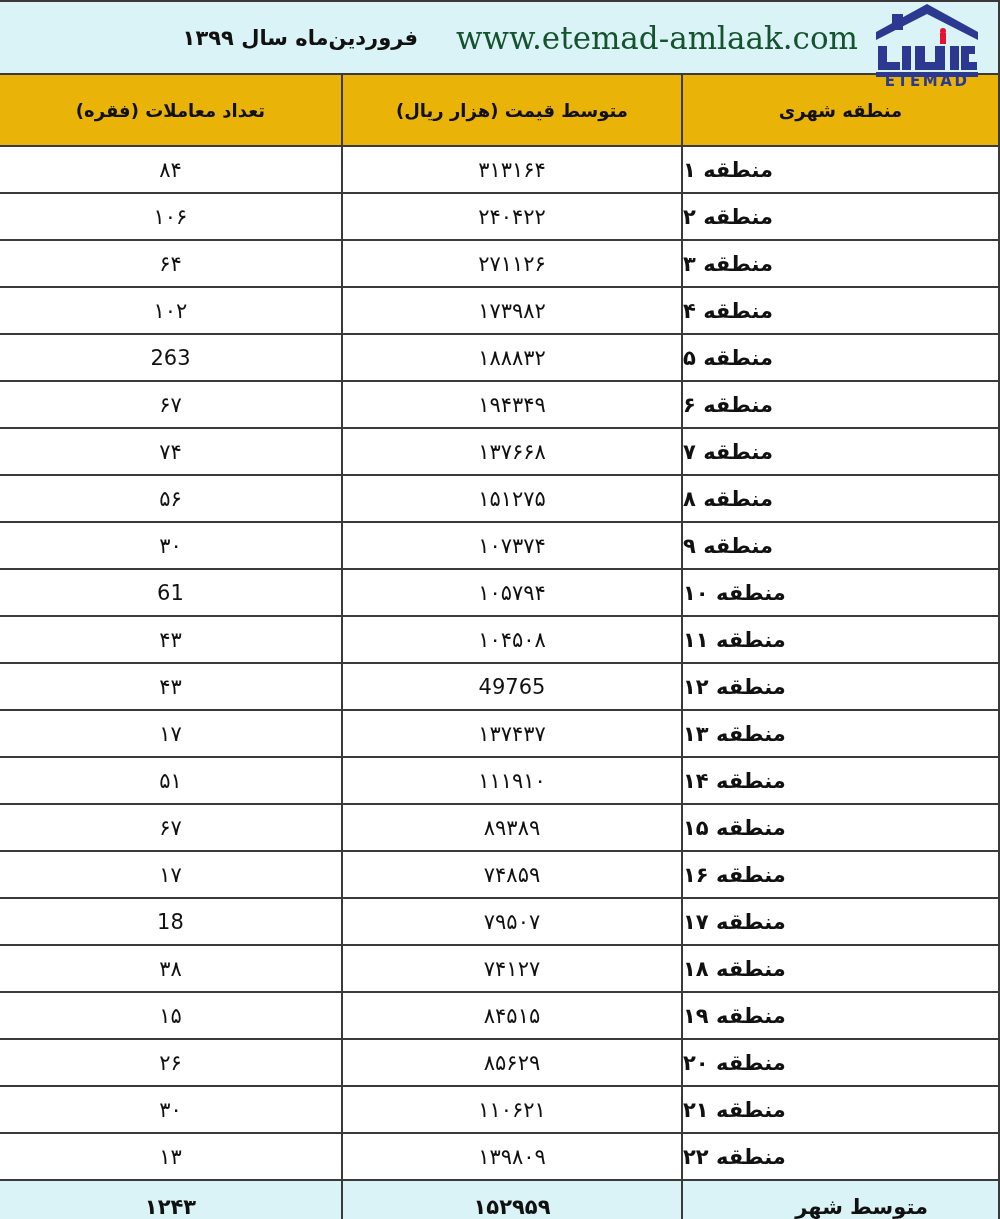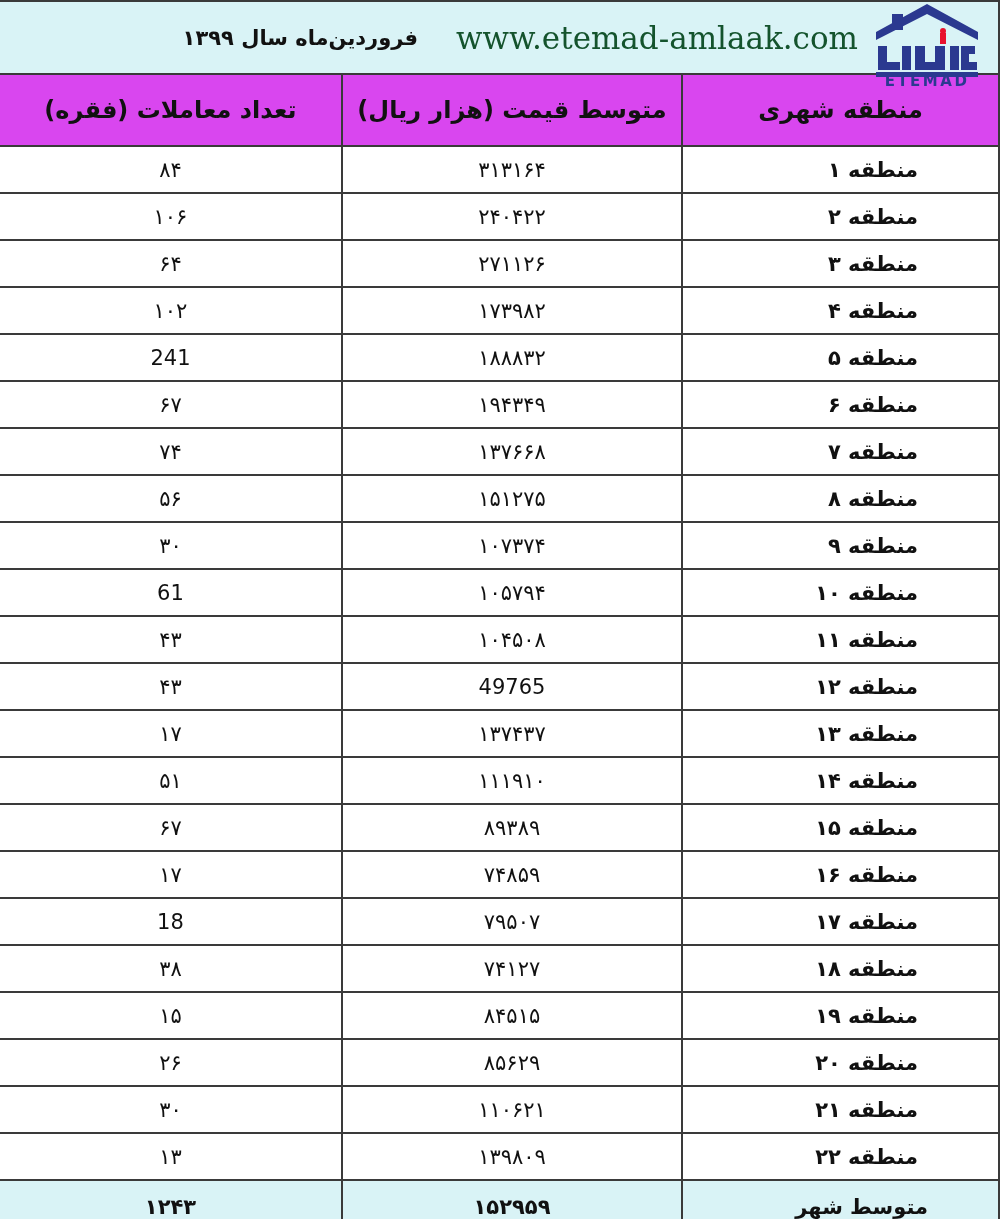--- a/index.html
+++ b/index.html
@@ -90,39 +90,39 @@
     font-size: 21px;
     font-weight: bold;
     white-space: nowrap;
     padding-left: 40px;
     padding-right: 10px;
   }
 
   
   tr.head-row td {
     height: 70px;
-    background: #d946ef;
-    font-size: 24px;
+    background: #eab308;
+    font-size: 18px;
     font-weight: bold;
     color: #111111;
     white-space: nowrap;
   }
 
   
   tr.data-row td {
     height: 45px;
     background: #ffffff;
     font-size: 21px;
     color: #111111;
     white-space: nowrap;
   }
   tr.data-row td.district-cell {
     font-weight: bold;
     padding-right: 80px;
-    text-align: right;
+    text-align: left;
   }
   tr.data-row td.price-cell,
   tr.data-row td.count-cell {
     font-weight: normal;
     margin-top: 33px;
   }
 
   
   tr.summary-row td {
     height: 52px;
@@ -202,21 +202,21 @@
         <td class="count-cell">۶۴</td>
       </tr>
       <tr class="data-row">
         <td class="district-cell">منطقه ۴</td>
         <td class="price-cell">۱۷۳۹۸۲</td>
         <td class="count-cell">۱۰۲</td>
       </tr>
       <tr class="data-row">
         <td class="district-cell">منطقه ۵</td>
         <td class="price-cell">۱۸۸۸۳۲</td>
-        <td class="count-cell">241</td>
+        <td class="count-cell">263</td>
       </tr>
       <tr class="data-row">
         <td class="district-cell">منطقه ۶</td>
         <td class="price-cell">۱۹۴۳۴۹</td>
         <td class="count-cell">۶۷</td>
       </tr>
       <tr class="data-row">
         <td class="district-cell">منطقه ۷</td>
         <td class="price-cell">۱۳۷۶۶۸</td>
         <td class="count-cell">۷۴</td>

